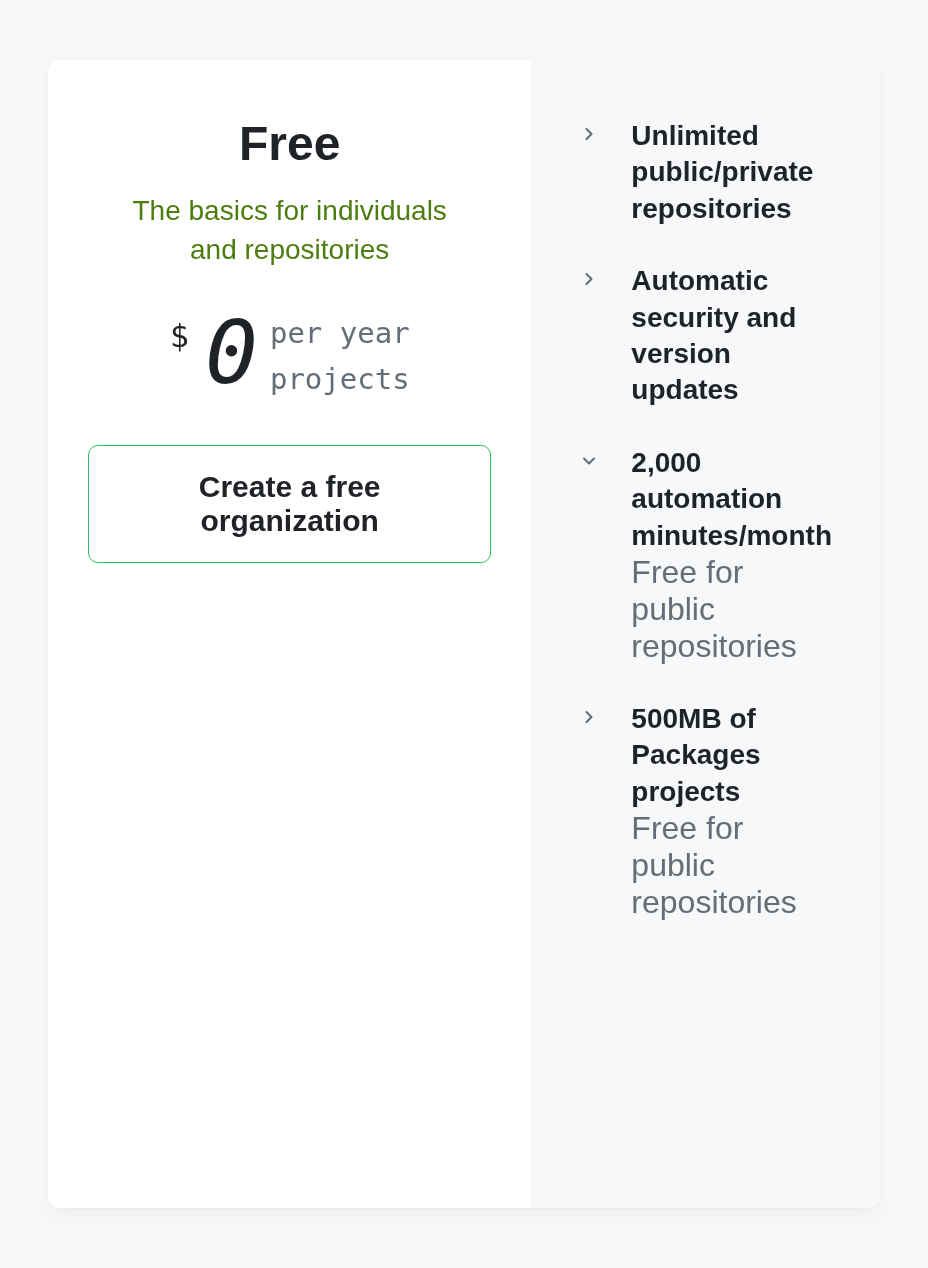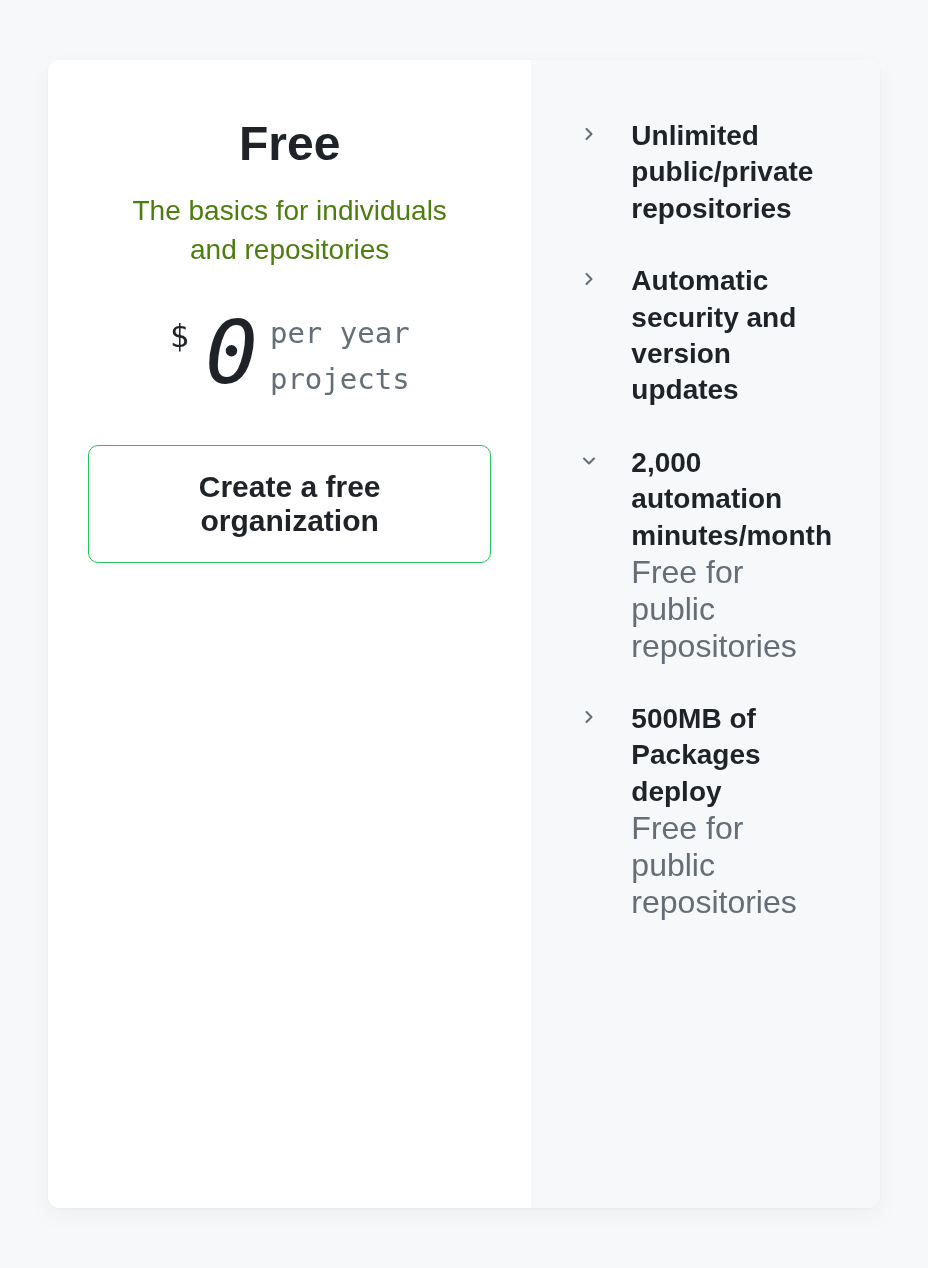--- a/index.html
+++ b/index.html
@@ -206,19 +206,19 @@
       </div>
     </div>
 
     <div class="feature-item">
       <span class="chevron">
         <svg viewBox="0 0 24 24">
             <polyline points="9 18 15 12 9 6"></polyline>
           </svg>
       </span>
       <div class="feature-content">
-        <div class="feature-title">500MB of Packages deploy</div>
+        <div class="feature-title">500MB of Packages projects</div>
         <div class="feature-subtitle">Free for public repositories</div>
       </div>
     </div>
 
   </div>
 </div>
 
 </body></html>

